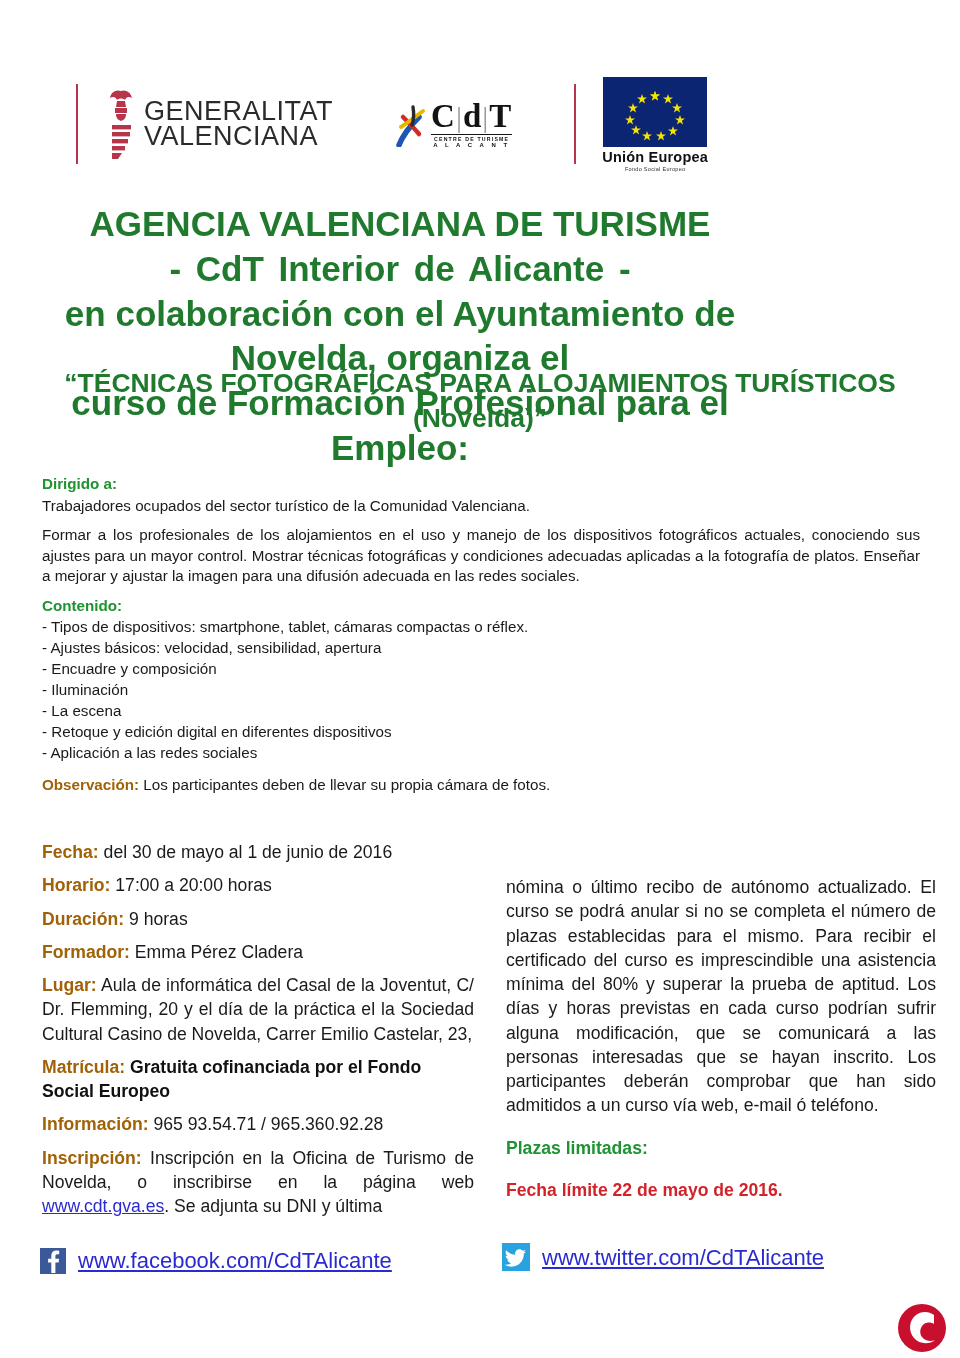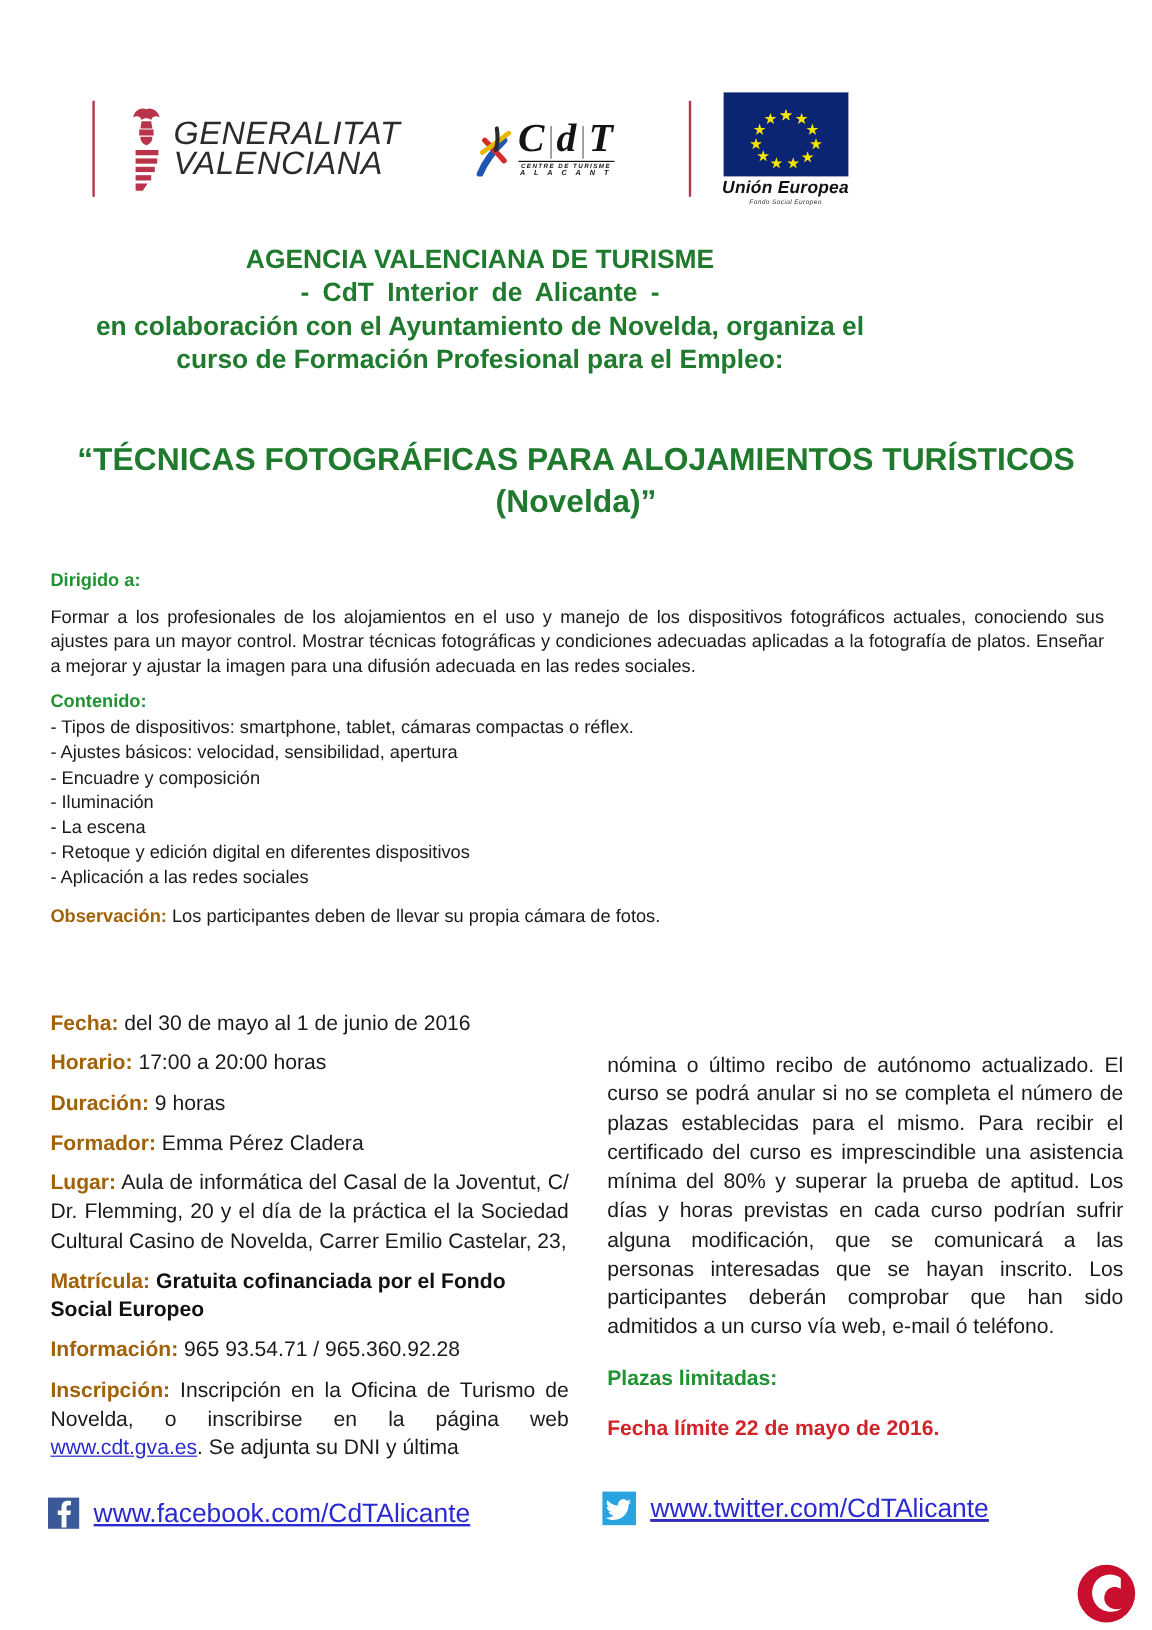--- a/index.html
+++ b/index.html
@@ -24,21 +24,20 @@
 
   
   .logo-bar {
     position: absolute;
     left: 0; top: 74px;
     width: 784px;
     height: 100px;
     display: flex;
     align-items: center;
     justify-content: center;
-    font-style: italic;
   }
   .rule {
     width: 2px;
     height: 80px;
     background: #b8344a;
     flex: 0 0 auto;
   }
   .logo-gv {
     display: flex;
     align-items: center;
@@ -131,21 +130,21 @@
   }
 
   
   .title-block {
     position: absolute;
     left: 0; top: 202px;
     width: 800px;
     text-align: center;
     color: #1f7a2e;
     font-weight: bold;
-    font-size: 22px;
+    font-size: 35px;
     line-height: 1.28;
   }
   .t-line { display: block; }
   .t-line.spaced { word-spacing: 5px; }
 
   .course-title {
     position: absolute;
     left: 30px; top: 366px;
     width: 900px;
     text-align: center;
@@ -215,22 +214,21 @@
   .footer-fb {
     position: absolute;
     left: 40px; top: 1248px;
     display: flex;
     align-items: center;
   }
   .footer-tw {
     position: absolute;
     left: 502px; top: 1243px;
     display: flex;
-    align-items: center;
-    text-decoration: underline;
+    align-items: flex-end;
   }
   .fb-icon {
     width: 26px; height: 26px;
     background: #3b5998;
     position: relative;
     flex: 0 0 auto;
   }
   .tw-icon {
     width: 28px; height: 28px;
     background: #29a3e0;
@@ -331,20 +329,21 @@
   </div>
 
   <div class="course-title">
     <span>“TÉCNICAS FOTOGRÁFICAS PARA ALOJAMIENTOS TURÍSTICOS</span><br>
     <span>(Novelda)”</span>
   </div>
 
   <div class="upper">
 
     <div class="sec-head">Dirigido a:</div>
+    <div class="para">Trabajadores ocupados del sector  turístico de la Comunidad Valenciana.</div>
 
     <div class="gap-s"></div>
 
     <div class="para">Formar  a  los profesionales  de  los  alojamientos  en  el uso y  manejo  de los  dispositivos  fotográficos actuales,  conociendo  sus ajustes  para un  mayor control.  Mostrar técnicas  fotográficas  y condiciones adecuadas  aplicadas a la  fotografía  de platos.  Enseñar a mejorar y ajustar la imagen para una difusión adecuada  en las  redes sociales.</div>
 
     <div class="gap-s"></div>
 
     <div class="sec-head">Contenido:</div>
     <div class="bullets">
       <div>- Tipos de dispositivos: smartphone, tablet, cámaras compactas o réflex.</div>

